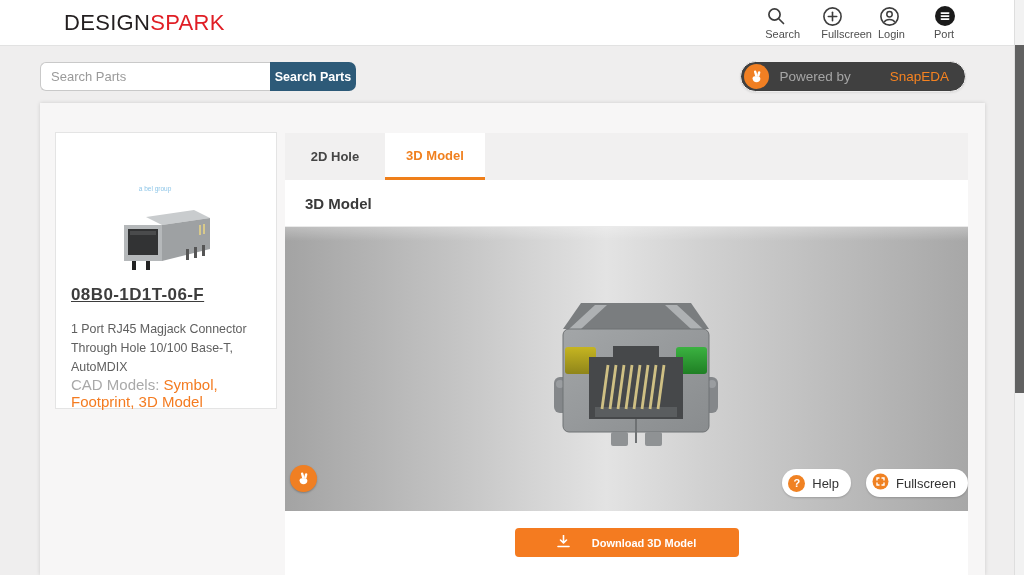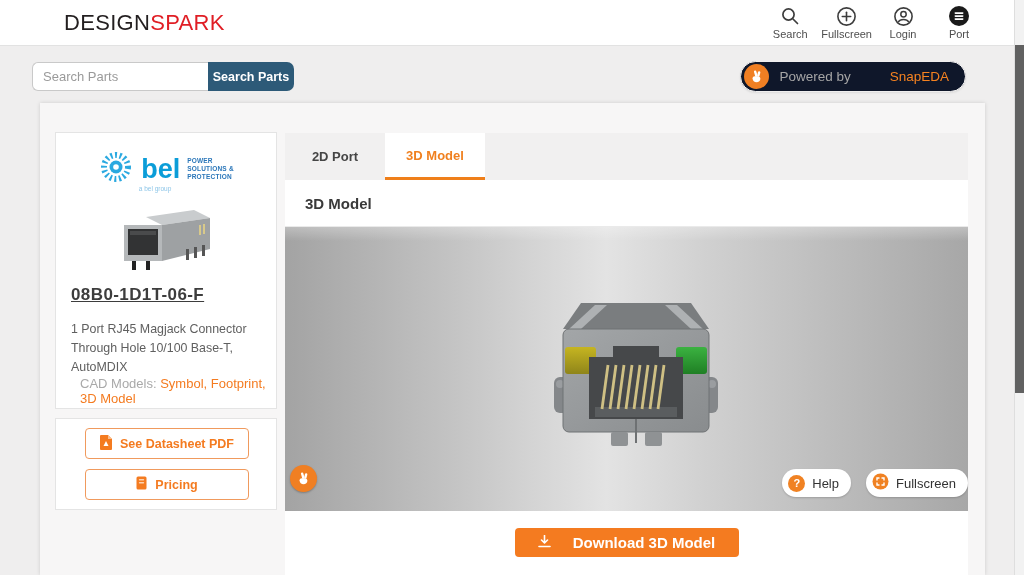--- a/index.html
+++ b/index.html
@@ -8,40 +8,40 @@
     position:relative; width:1024px; height:575px; overflow:hidden;
     background:#efeeee; font-family:"Liberation Sans", sans-serif;
   }
   
   .header { position:absolute; left:0; top:0; width:1024px; height:46px;
     background:#fff; border-bottom:1px solid #e2e2e2; z-index:5; }
   .logo { position:absolute; left:40px; top:10px; font-size:22px; font-weight:400;
     letter-spacing:.3px; cursor:pointer;margin-left:24px; }
   .logo .d1 { color:#231f20; } .logo .d2 { color:#e01e25; }
   .nav { position:absolute; right:40px; top:5px; display:flex; gap:6px; }
-  .nav-item { min-width:50px; display:flex; flex-direction:column; align-items:center;
+  .nav-item { min-width:50px; display:flex; flex-direction:column; align-items:flex-start;
     gap:1px; cursor:pointer; }
   .nav-label { font-size:11px; color:#4e4e4e; }
   .nav-icon { width:22px; height:22px; display:flex; align-items:center; justify-content:center; }
   
   .scrollbar { position:absolute; right:0; top:0; width:10px; height:575px;
     background:#f2f2f2; border-left:1px solid #dedede; z-index:9; }
   .scroll-thumb { position:absolute; left:0; top:45px; width:10px; height:348px; background:#616161; }
   
-  .search-group { position:absolute; left:32px; top:62px; width:262px; height:29px;
+  .search-group { position:absolute; left:40px; top:62px; width:316px; height:29px;
     display:flex; }
   .search-input { flex:1; min-width:0; border:1px solid #c9c9c9; border-right:none;
     border-radius:6px 0 0 6px; padding:0 10px; font-size:13px; color:#333;
     font-family:"Liberation Sans",sans-serif; outline:none; background:#fff; }
   .search-input::placeholder { color:#9a9a9a; }
   .search-btn { width:86px; background:#2d5a78; color:#fff; border:none;
     border-radius:0 7px 7px 0; font-size:12.5px; font-weight:bold; cursor:pointer;
     font-family:"Liberation Sans",sans-serif; }
   
-  .powered { position:absolute; right:58px; top:61px; height:31px; background:#0f172a;
+  .powered { position:absolute; right:58px; top:61px; height:31px; background:#404040;
     border:1px solid #f0efef; border-radius:16px; display:flex; align-items:center;
     padding:0 16px 0 3px; box-shadow:0 1px 2px rgba(0,0,0,.08); cursor:pointer; }
   .snap-circle { width:25px; height:25px; border-radius:50%; background:#f07f23;
     display:flex; align-items:center; justify-content:center; margin-right:10px; }
   .powered-prefix { color:#a5a5a5; font-size:13.5px; margin-right:5px; }
   .powered-brand  { color:#f58220; font-size:13.5px;margin-left:34px; }
   
   .panel { position:absolute; left:40px; top:103px; width:945px; height:472px;
     background:#f7f6f6; box-shadow:0 0 4px rgba(0,0,0,.14); }
   .card { position:absolute; background:#fff; border:1px solid #e4e4e4; }
@@ -54,21 +54,21 @@
   .bel-division { display:flex; flex-direction:column; }
   .bel-division span { font-size:6.5px; font-weight:bold; color:#2a76b9;
     letter-spacing:.2px; line-height:1.2; }
   .bel-tagline { position:absolute; left:76px; top:52px; width:46px; text-align:center;
     font-size:6.5px; color:#8ec6e8; }
   .thumb { position:absolute; left:50%; top:74px; transform:translateX(-50%); }
   .part-number { position:absolute; left:15px; top:152px; font-size:17px;
     font-weight:bold; color:#3d3d3d; letter-spacing:.4px;text-decoration:underline; }
   .part-desc { position:absolute; left:15px; top:187px; width:200px; font-size:12.4px;
     color:#5f5f5f; line-height:1.55; }
-  .cad-row { position:absolute; left:24px; top:243px; font-size:13px; }
+  .cad-row { position:absolute; left:15px; top:243px; font-size:15px; }
   .cad-label { color:#a9a9a9; }
   .cad-link { color:#f47b20; cursor:pointer; }
   
   .obtn { position:absolute; left:29px; width:164px; height:31px; background:#fff;
     border:1px solid #f09a5d; border-radius:4px; display:flex; align-items:center;
     justify-content:center; gap:8px; color:#f47b20; font-size:12.5px; font-weight:bold;
     cursor:pointer; font-family:"Liberation Sans",sans-serif; }
   .obtn1 { top:9px; } .obtn2 { top:50px; }
   
   .tabbar { position:absolute; left:245px; top:30px; width:683px; height:47px;
@@ -94,21 +94,21 @@
     box-shadow:0 1px 2px rgba(0,0,0,.18); font-size:13px; color:#333; }
   .pill-help { right:117px; }
   .pill-full { right:0; }
   .help-dot { width:17px; height:17px; border-radius:50%; background:#f08223; color:#fff;
     font-size:11px; font-weight:bold; display:flex; align-items:center; justify-content:center; }
   
   .download-row { position:absolute; left:245px; top:408px; width:683px; height:64px;
     background:#fff; }
   .download-btn { position:absolute; left:50%; transform:translateX(-50%); top:17px;
     width:224px; height:29px; background:#f47b20; border:none; border-radius:4px;
-    color:#fff; font-size:15px; font-weight:bold; display:flex; align-items:center;
+    color:#fff; font-size:11px; font-weight:bold; display:flex; align-items:center;
     justify-content:center; gap:22px; cursor:pointer; font-family:"Liberation Sans",sans-serif; }
 </style>
 </head>
 <body>
 
 <div class="canvas">
 
   <div class="header">
     <div class="logo">
       <span class="d1">DESIGN</span><span class="d2">SPARK</span>
@@ -172,35 +172,20 @@
           </g>
         </svg>
     </span>
     <span class="powered-prefix">Powered by</span>
     <span class="powered-brand">SnapEDA</span>
   </div>
 
   <div class="panel">
 
     <div class="card cardA">
-      <div class="bel-row">
-        <span>
-          <svg width="36" height="36" viewBox="0 0 36 36">
-              <circle cx="18" cy="18" r="12" fill="none" stroke="#2aa9e0" stroke-width="6" stroke-dasharray="2 2.6"></circle>
-              <circle cx="18" cy="18" r="6.5" fill="#2aa9e0"></circle>
-              <circle cx="18" cy="18" r="2.8" fill="#fff"></circle>
-            </svg>
-        </span>
-        <span class="bel-word">bel</span>
-        <span class="bel-division">
-          <span>POWER</span>
-          <span>SOLUTIONS &amp;</span>
-          <span>PROTECTION</span>
-        </span>
-      </div>
       <span class="bel-tagline">a bel group</span>
 
       <span class="thumb">
         <svg width="100" height="66" viewBox="0 0 100 66">
           <polygon points="30,10 78,3 94,11 46,18" fill="#c9ccce"></polygon>
           <polygon points="46,18 94,11 94,42 46,54" fill="#9ea1a3"></polygon>
           <rect x="8" y="18" width="38" height="36" fill="#b5b8ba"></rect>
           <rect x="12" y="22" width="30" height="26" fill="#323334"></rect>
           <rect x="14" y="24" width="26" height="4" fill="#4a4b4c"></rect>
           <line x1="84" y1="18" x2="84" y2="28" stroke="#d8c98a" stroke-width="2"></line>
@@ -214,45 +199,23 @@
       </span>
 
       <div class="part-number">08B0-1D1T-06-F</div>
       <div class="part-desc">1 Port RJ45 Magjack Connector Through Hole 10/100 Base-T, AutoMDIX</div>
       <div class="cad-row">
         <span class="cad-label">CAD Models:</span>
         <span class="cad-link">Symbol</span><span class="cad-link">, </span><span class="cad-link">Footprint</span><span class="cad-link">, </span><span class="cad-link">3D Model</span>
       </div>
     </div>
 
-    <div class="card cardB">
-      <button class="obtn obtn1">
-        <span>
-          <svg width="12" height="15" viewBox="0 0 12 15">
-              <path d="M1 0h7l4 4v10a1 1 0 0 1-1 1H1a1 1 0 0 1-1-1V1a1 1 0 0 1 1-1z" fill="#f47b20"></path>
-              <path d="M8 0l4 4H8z" fill="#fbbf8e"></path>
-              <path d="M3.5 11l2.5-5 2.5 5z" fill="#fff"></path>
-            </svg>
-        </span>
-        <span>See Datasheet PDF</span>
-      </button>
-      <button class="obtn obtn2">
-        <span>
-          <svg width="11" height="14" viewBox="0 0 11 14">
-              <rect x="0.5" y="0.5" width="10" height="13" rx="1.5" fill="#f47b20"></rect>
-              <rect x="2.8" y="3" width="5.4" height="1.4" rx="0.7" fill="#fbd3b2"></rect>
-              <rect x="2.8" y="6" width="5.4" height="1.4" rx="0.7" fill="#fbd3b2"></rect>
-            </svg>
-        </span>
-        <span>Pricing</span>
-      </button>
-    </div>
 
     <div class="tabbar">
-      <div class="tab">2D Port</div>
+      <div class="tab">2D Hole</div>
       <div class="tab active">3D Model</div>
     </div>
 
     <div class="viewer-heading">
       <span>3D Model</span>
     </div>
 
     <div class="viewer">
       <span class="model-svg">
         <svg width="170" height="165" viewBox="0 0 170 165">

